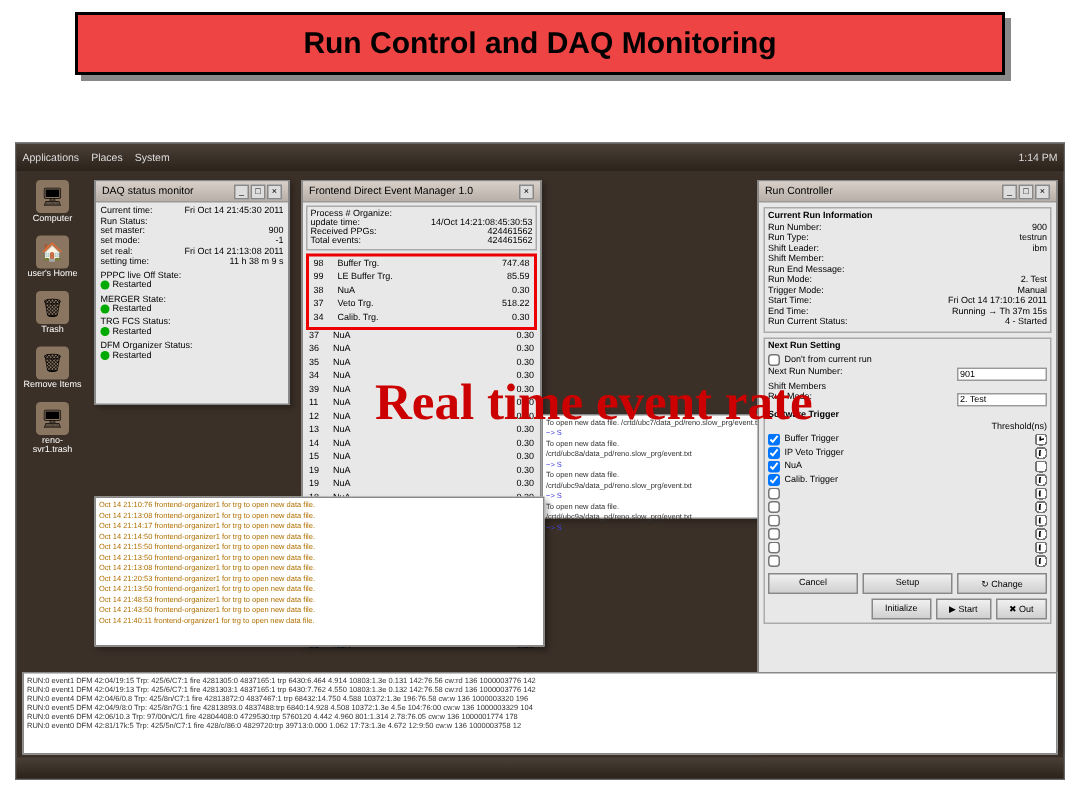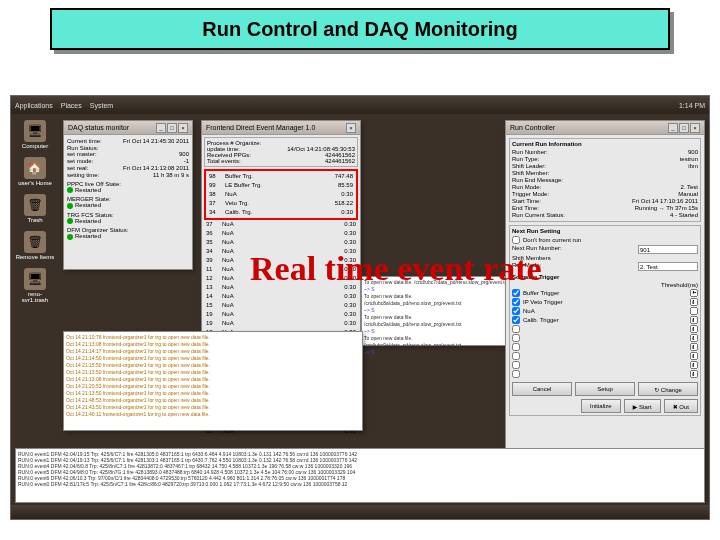--- a/index.html
+++ b/index.html
@@ -1,17 +1,17 @@
 <!DOCTYPE html>
 <html><head>
 <meta charset="utf-8">
 <style>
 *{margin:0;padding:0;box-sizing:border-box;font-family:Arial,sans-serif}
 body{width:720px;height:540px;background:#fff;position:relative;overflow:hidden}
-.title-box{position:absolute;top:8px;left:50px;right:50px;height:42px;border:2px solid #000;background:#5eead4;display:flex;align-items:center;justify-content:center;box-shadow:4px 4px 0 #888}
+.title-box{position:absolute;top:8px;left:50px;right:50px;height:42px;border:2px solid #000;background:#ef4444;display:flex;align-items:center;justify-content:center;box-shadow:4px 4px 0 #888}
 .title-box span{font-size:20px;font-weight:bold}
 .desktop{position:absolute;top:95px;left:10px;right:10px;bottom:20px;background:#3b3028;border:1px solid #666}
 .taskbar-top{position:absolute;top:0;left:0;right:0;height:18px;background:linear-gradient(#4a4038,#2b221a);display:flex;align-items:center;padding:0 4px;gap:8px;font-size:7px;color:#ddd}
 .taskbar-top .right{margin-left:auto;display:flex;gap:6px;align-items:center}
 .desktop-icons{position:absolute;top:24px;left:4px;width:40px;display:flex;flex-direction:column;gap:8px}
 .d-icon{display:flex;flex-direction:column;align-items:center;gap:1px}
 .d-icon .glyph{width:22px;height:22px;background:#8a7560;border-radius:3px;display:flex;align-items:center;justify-content:center;font-size:12px}
 .d-icon .lbl{font-size:6px;color:#fff;text-align:center;line-height:1}
 .win{position:absolute;background:#e8e8e8;border:1px solid #888;box-shadow:2px 2px 4px rgba(0,0,0,.3)}
 .win-title{height:14px;background:linear-gradient(#d8d0c8,#b8b0a8);font-size:7px;padding:1px 4px;display:flex;justify-content:space-between;align-items:center;border-bottom:1px solid #999}

